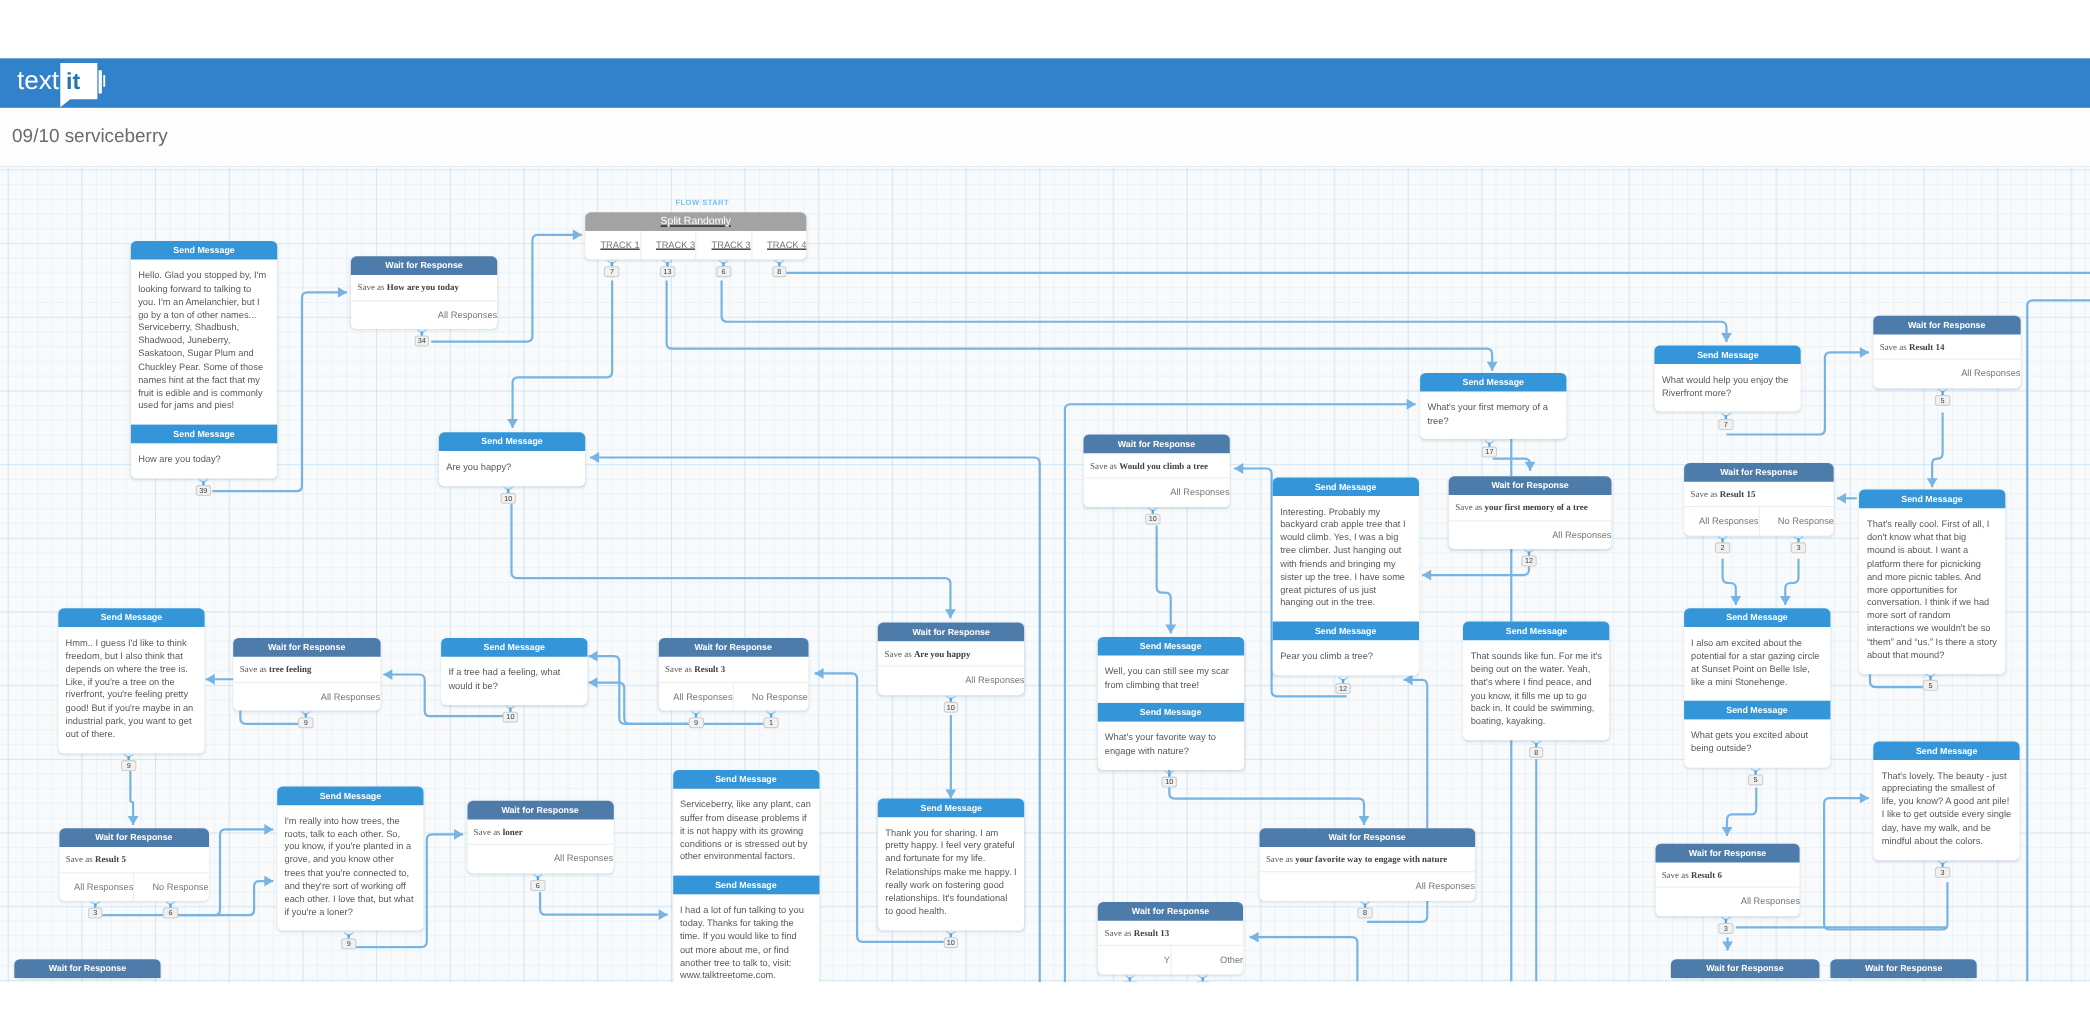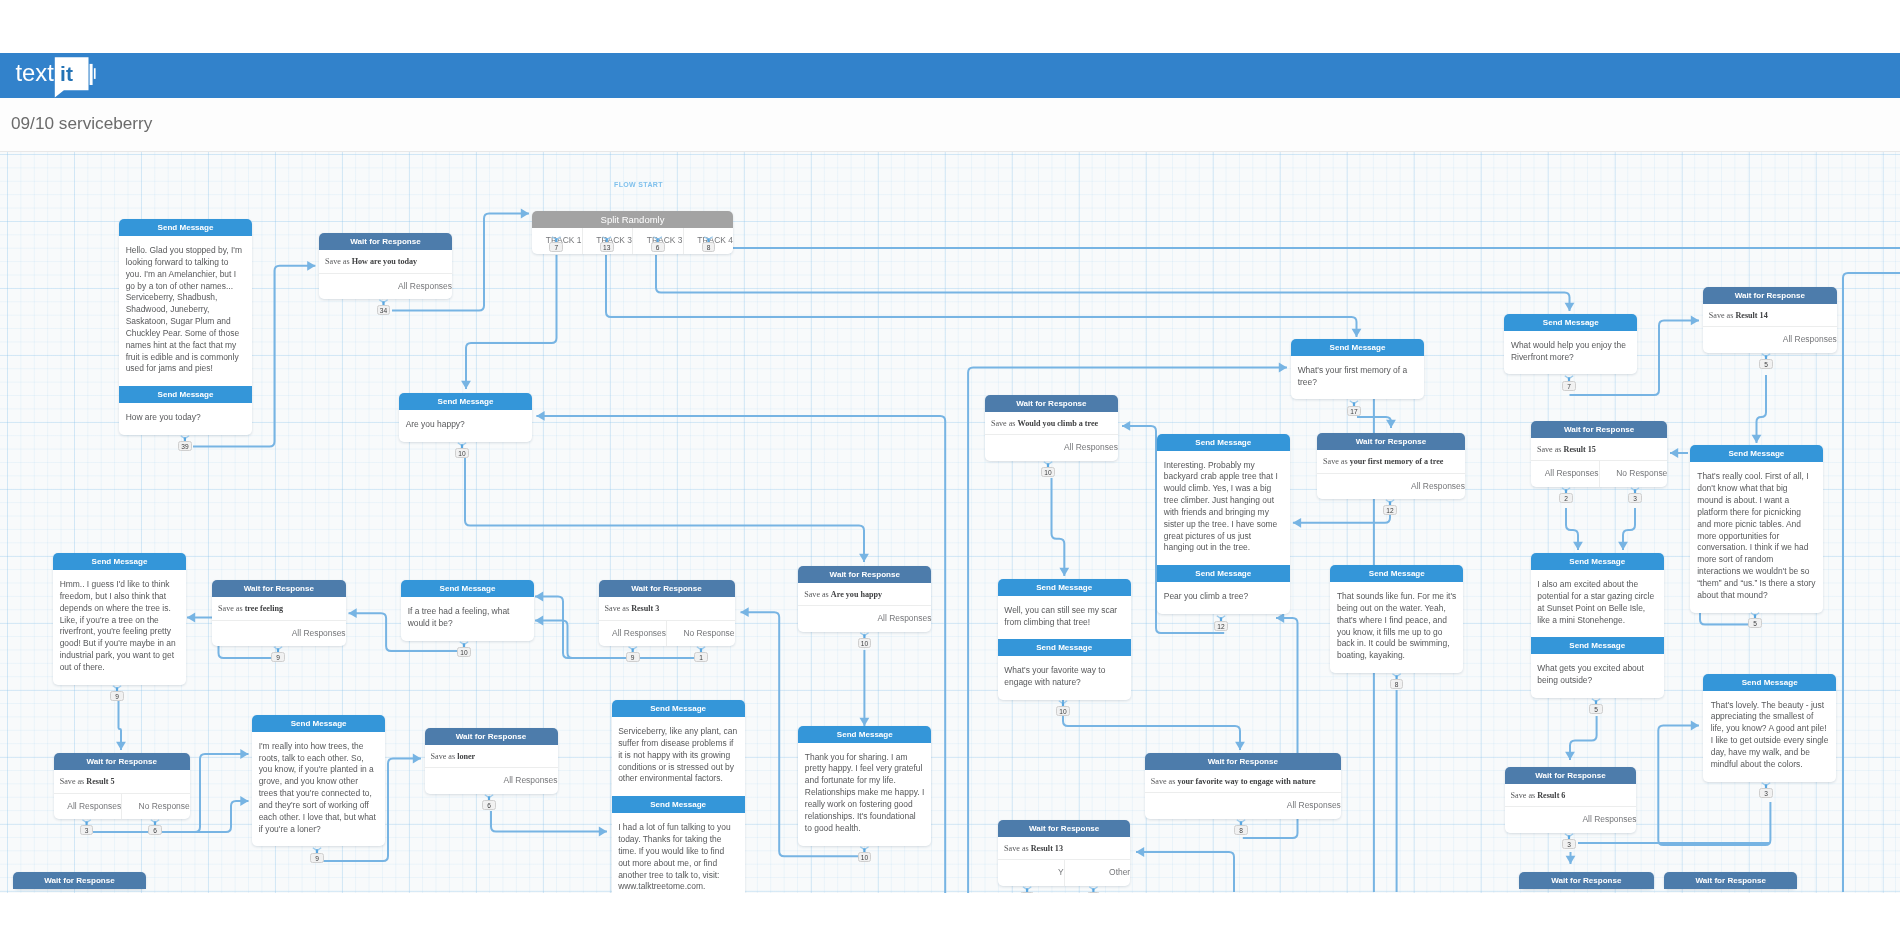--- a/index.html
+++ b/index.html
@@ -161,21 +161,21 @@
           <div class="hdr send">Send Message</div>
           <div class="body last">How are you today?</div>
         </div>
         <div class="node" style="left: 319px; top: 81px; width: 133px;">
           <div class="hdr wait first">Wait for Response</div>
           <div class="saverow">Save as <b>How are you today</b></div>
           <div class="catrow">
             <div class="cat">All Responses</div>
           </div>
         </div>
-        <div class="node" style="left: 532px; top: 59px; width: 201px;">
+        <div class="node" style="left: 532px; top: 41px; width: 201px; text-decoration: underline;">
           <div class="hdr split">Split Randomly</div>
           <div class="catrow">
             <div class="cat">TRACK 1</div>
             <div class="cat">TRACK 3</div>
             <div class="cat">TRACK 3</div>
             <div class="cat">TRACK 4</div>
           </div>
         </div>
         <div class="node" style="left: 399px; top: 241px; width: 133px;">
           <div class="hdr send first">Send Message</div>

